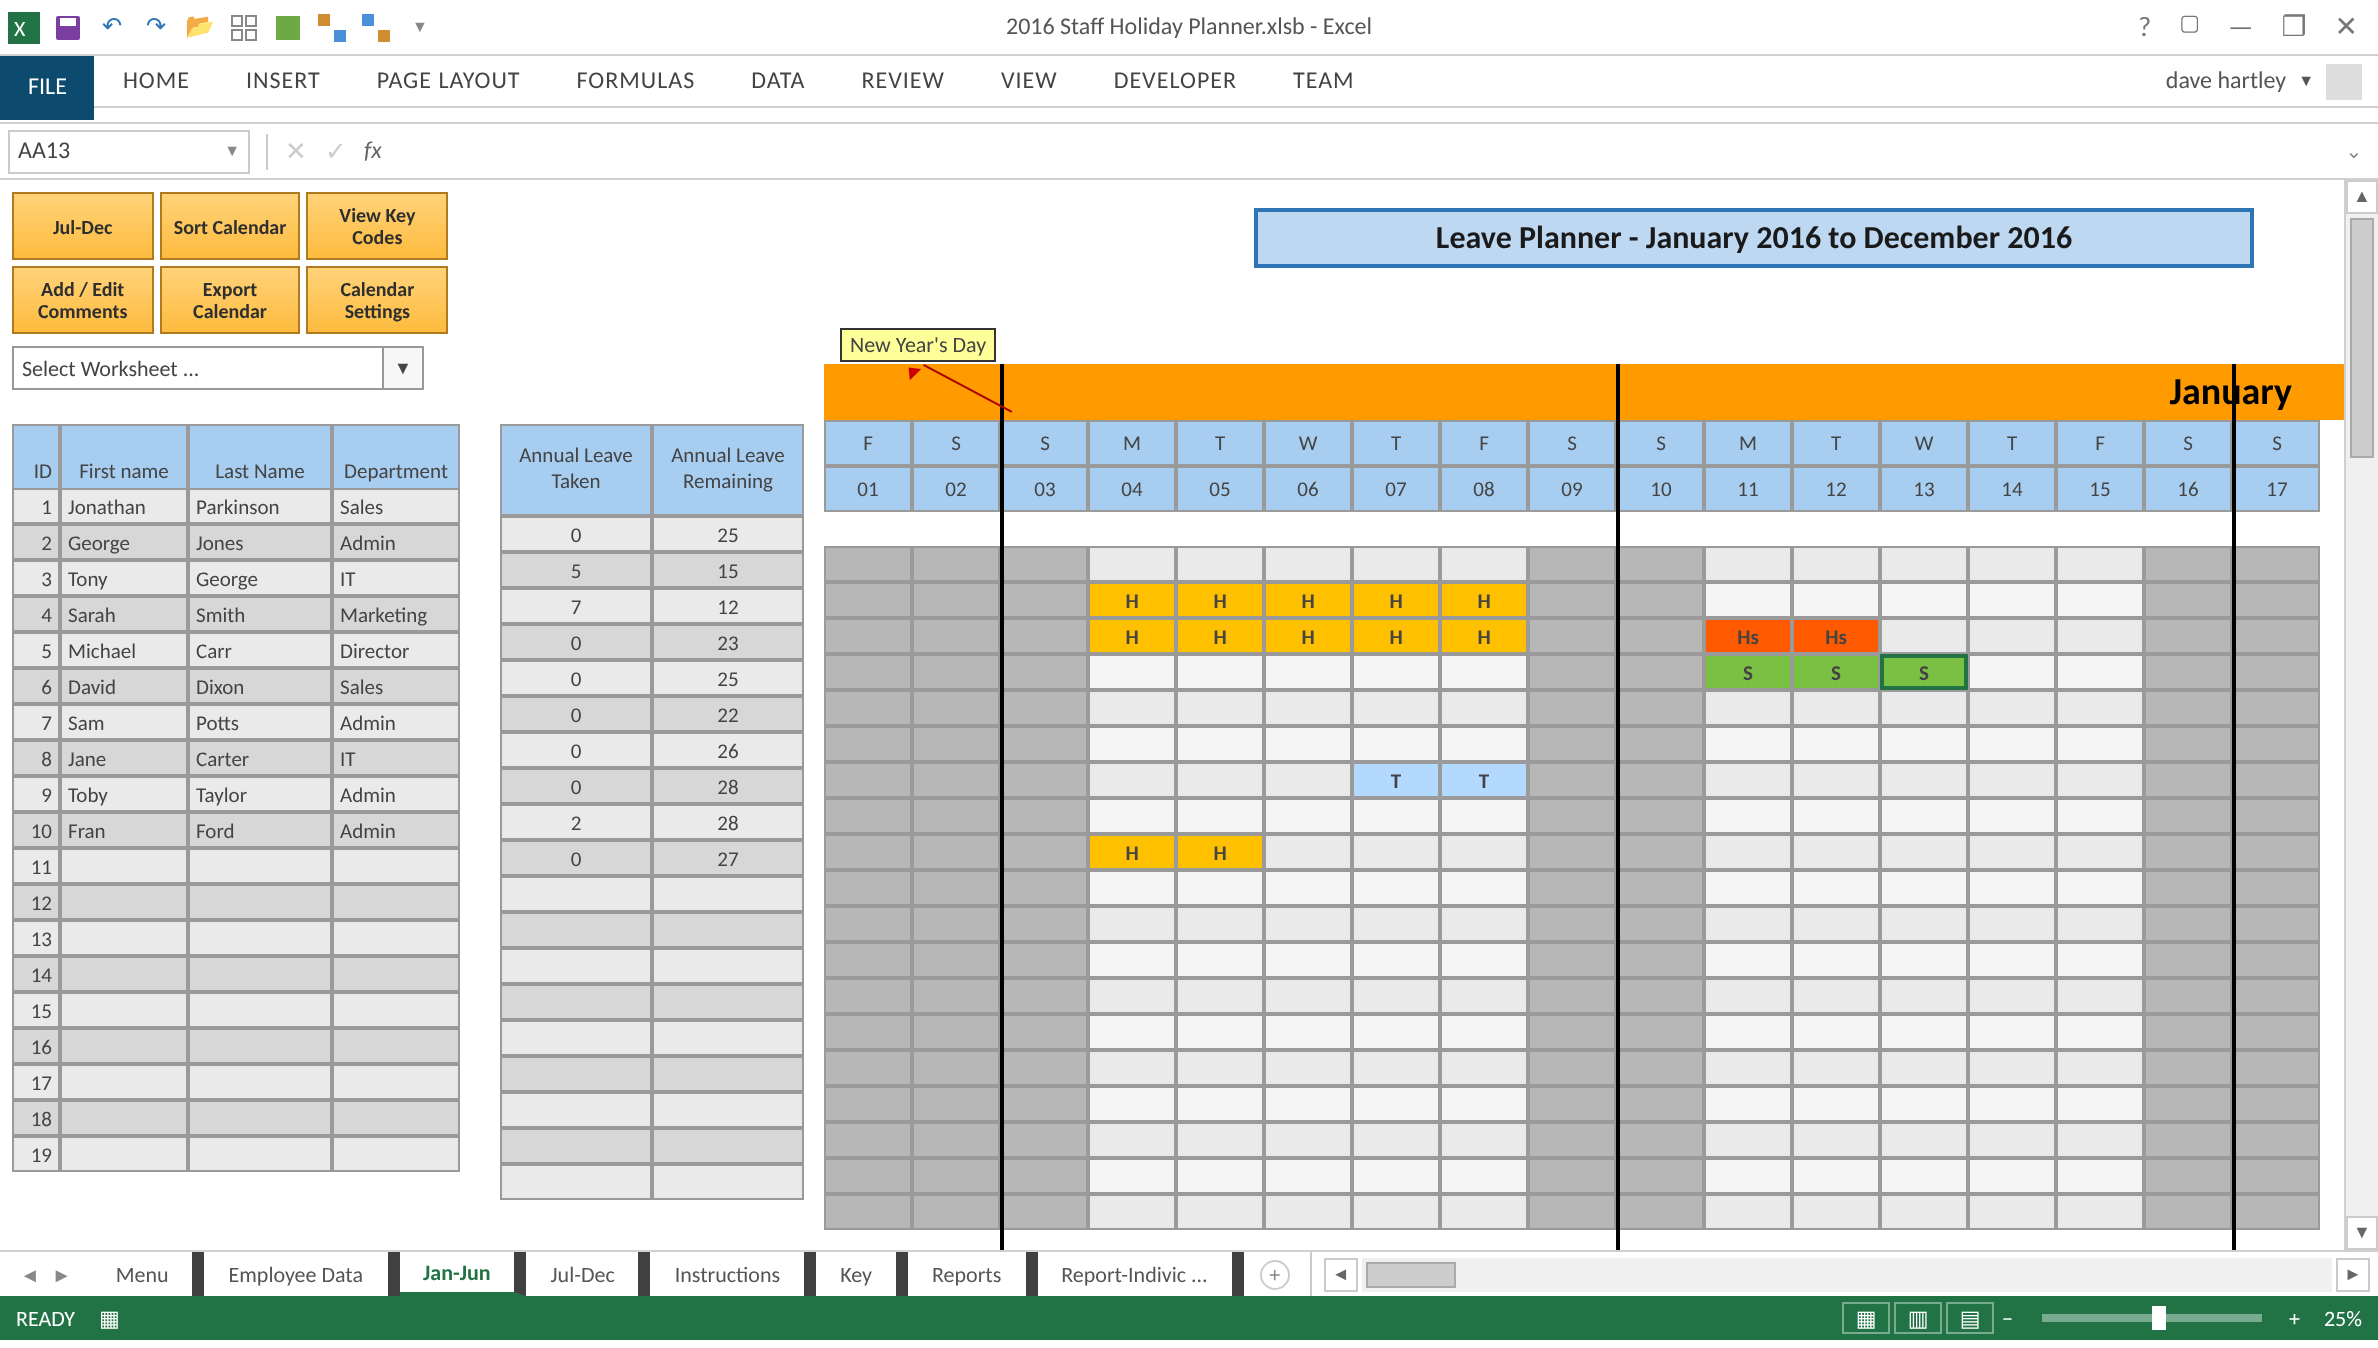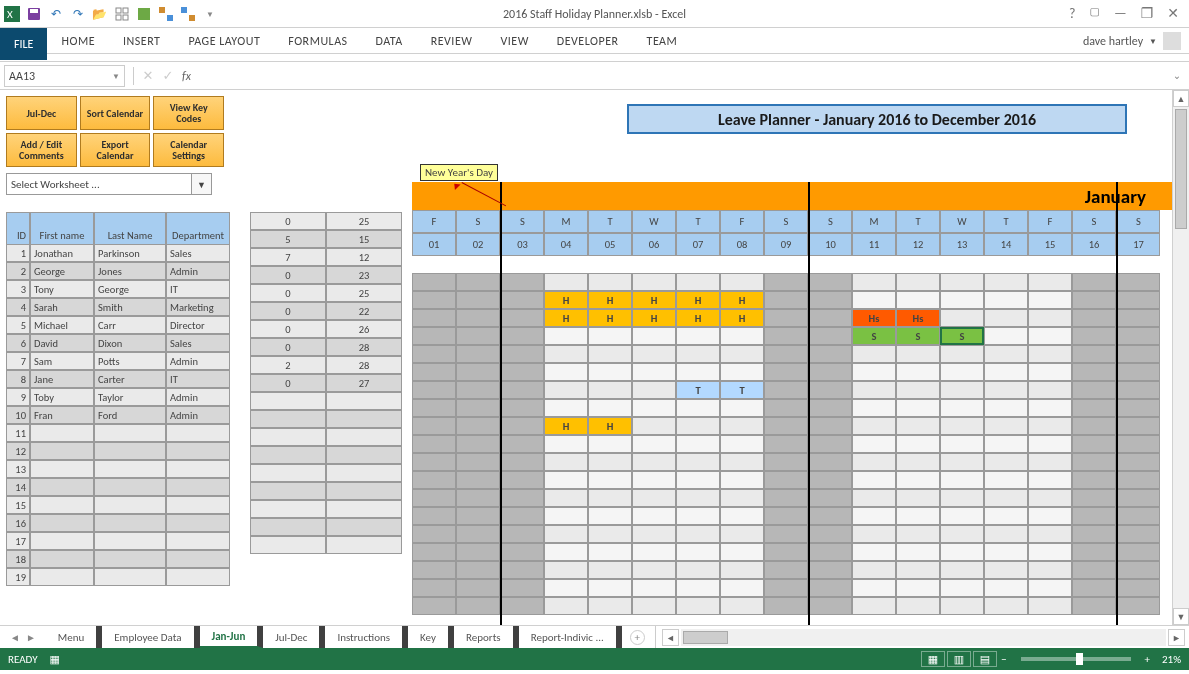--- a/index.html
+++ b/index.html
@@ -352,20 +352,24 @@
           <div class="emp-row">
             <div class="emp-cell c-id">19</div>
             <div class="emp-cell c-fn"></div>
             <div class="emp-cell c-ln"></div>
             <div class="emp-cell c-dp"></div>
           </div>
         </div>
     </div>
 
     <div class="al-table">
+      <div class="al-row" style="height:46px;">
+        <div class="al-cell al-head">Annual Leave Taken</div>
+        <div class="al-cell al-head">Annual Leave Remaining</div>
+      </div>
       <div id="al-body">
           <div class="al-row">
             <div class="al-cell">0</div>
             <div class="al-cell">25</div>
           </div>
           <div class="al-row alt-row">
             <div class="al-cell">5</div>
             <div class="al-cell">15</div>
           </div>
           <div class="al-row">
@@ -898,14 +902,14 @@
   <div class="view-btns">
     <div class="vbtn">▦</div>
     <div class="vbtn">▥</div>
     <div class="vbtn">▤</div>
   </div>
   <span class="zoom-btn">−</span>
   <div class="zoom-slider">
       <div class="zoom-thumb"></div>
     </div>
   <span class="zoom-btn">+</span>
-  <span style="margin-left:8px;">21%</span>
+  <span style="margin-left:8px;">25%</span>
 </div>
 
 </body></html>

